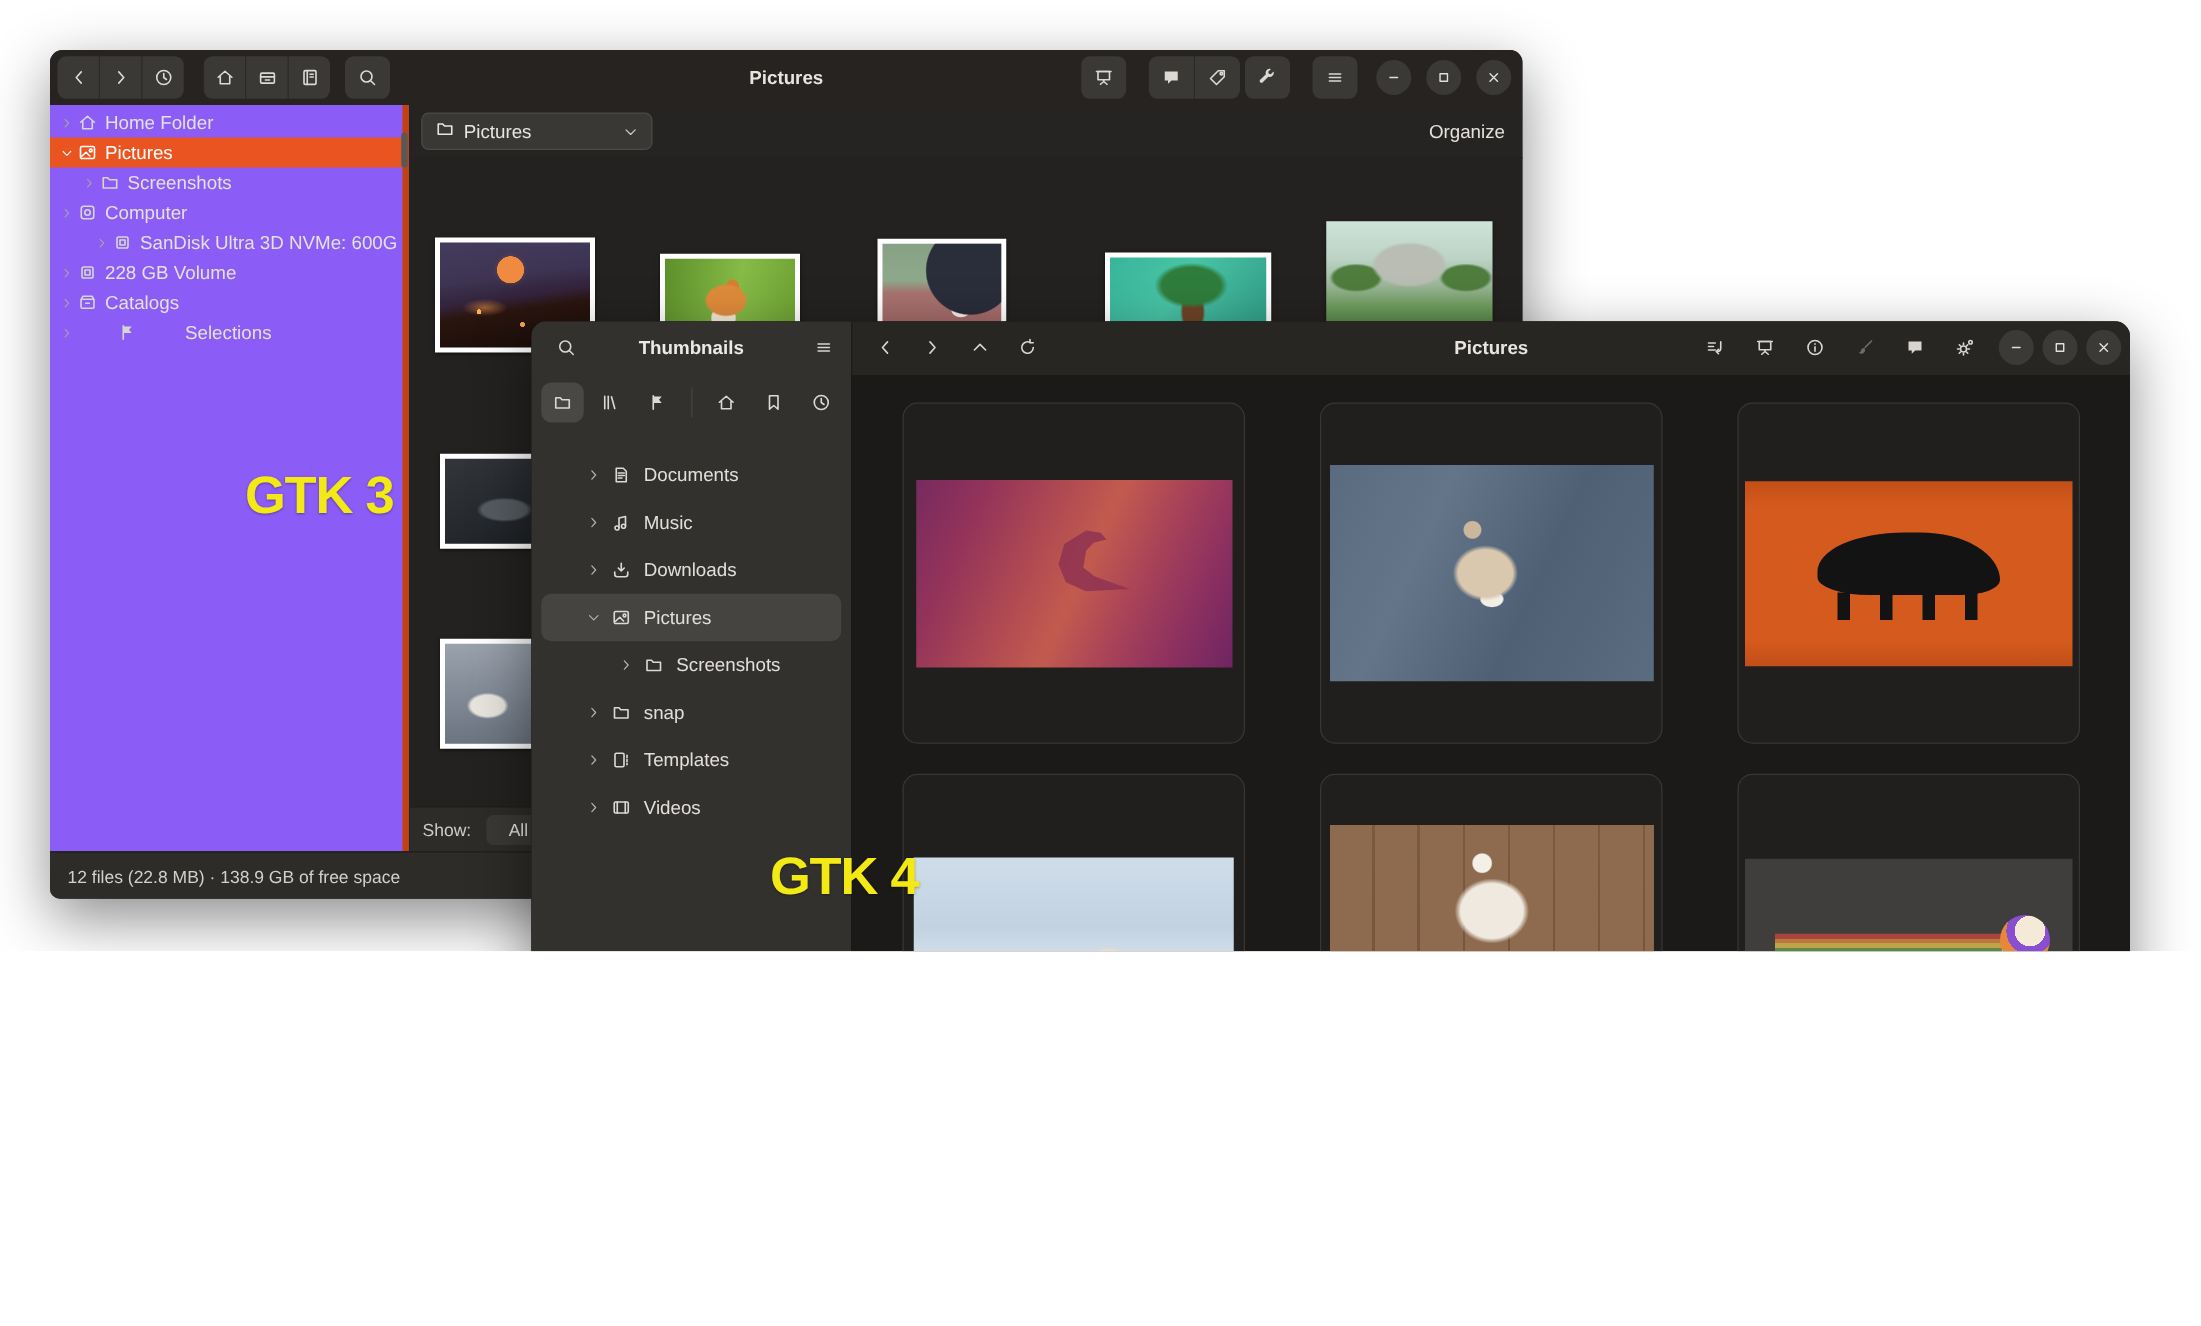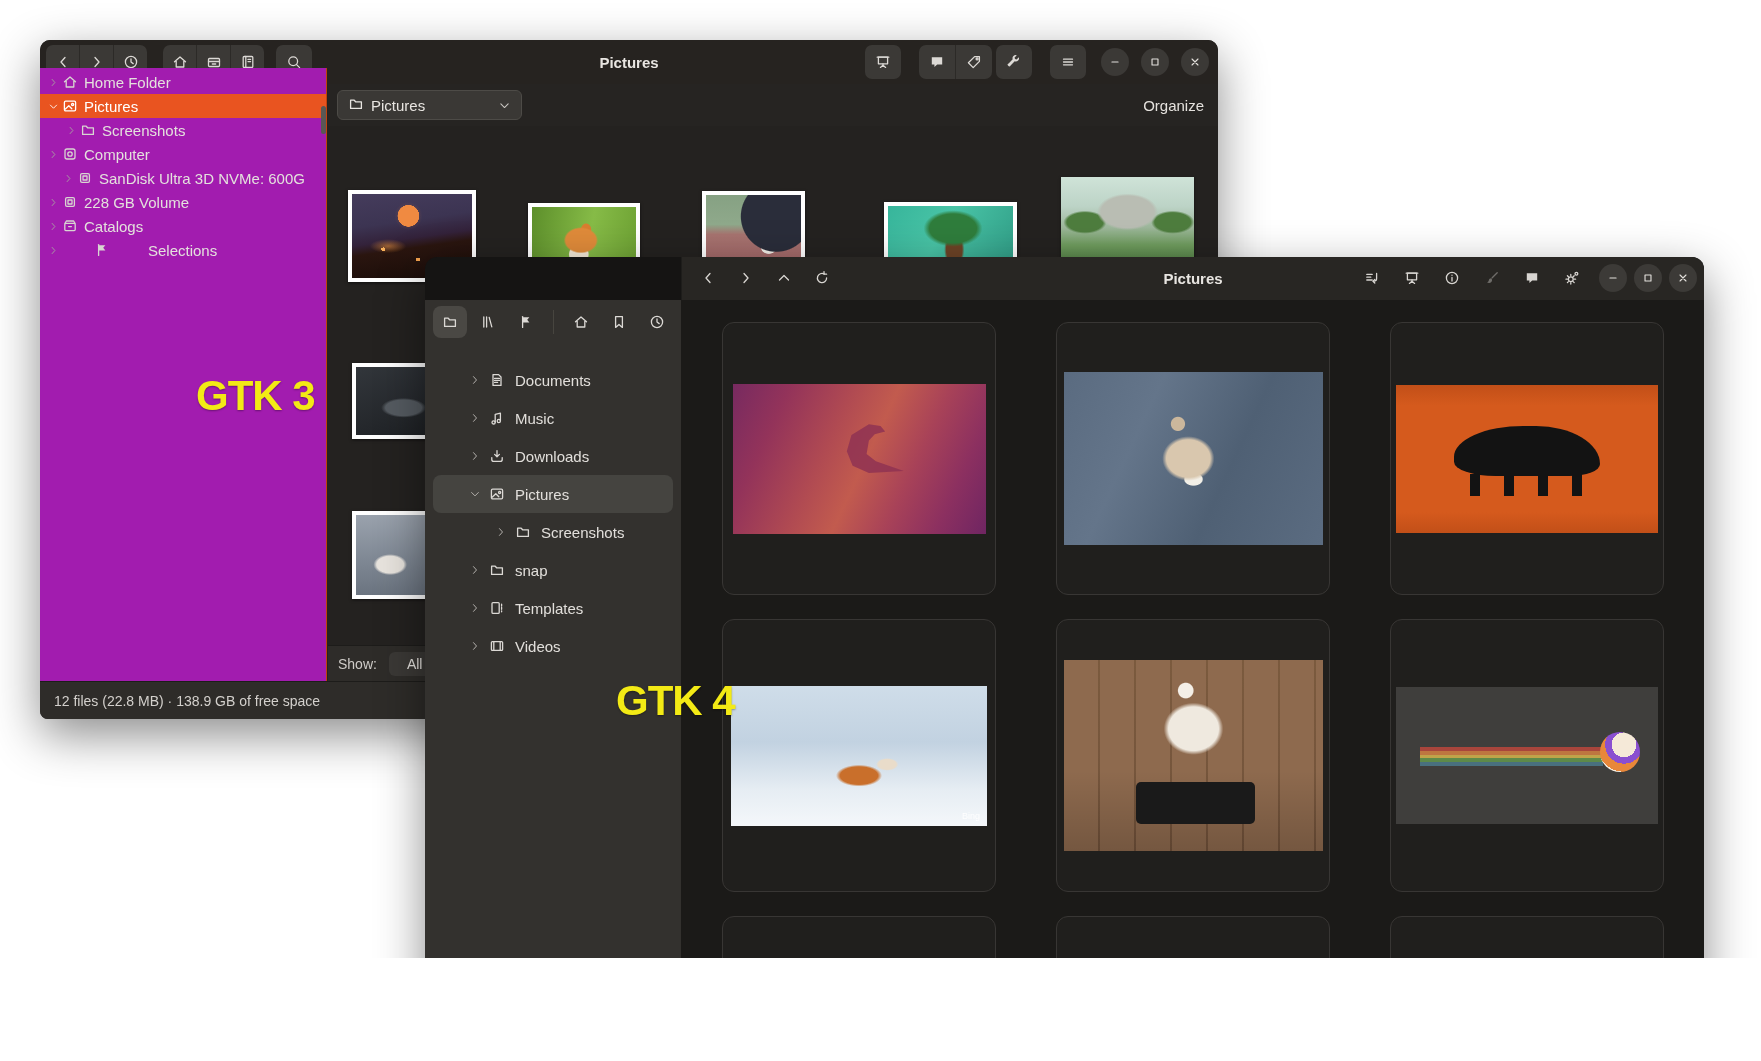--- a/index.html
+++ b/index.html
@@ -1,36 +1,36 @@
 <!DOCTYPE html>
 <html style="--accent: #E95420; --annot: #F3EA15;"><head>
 <meta charset="utf-8">
 <style>
   html,body{margin:0;padding:0;background:#fff;}
-  .canvas{position:relative;width:1761px;height:958px;background:#ffffff;overflow:hidden;
+  .canvas{position:relative;width:1761px;height:761px;background:#ffffff;overflow:hidden;
     font-family:"Liberation Sans",sans-serif;-webkit-font-smoothing:antialiased;}
   .win{position:absolute;box-shadow:0 16px 48px rgba(0,0,0,.45);}
   
   .g3{left:40px;top:40px;width:1178px;height:679px;background:#242220;border-radius:10px 10px 8px 8px;overflow:hidden;z-index:1;}
   .g3-titlebar{position:absolute;left:0;top:0;right:0;height:44px;background:#262320;}
   .g3-title{position:absolute;left:0;right:0;top:0;height:44px;display:flex;align-items:center;justify-content:center;
     color:#e8e5e1;font-weight:bold;font-size:15px;pointer-events:none;}
   .grp-box{position:absolute;top:5px;display:flex;background:#3b3936;border-radius:7px;overflow:hidden;}
   .tbtn2{width:33px;height:34px;display:flex;align-items:center;justify-content:center;color:#dcd9d5;border-right:1px solid #2c2a27;}
   .tbtn2:last-child{border-right:none;}
   .tbtn{position:relative;width:36px;height:34px;background:#3b3936;border-radius:7px;display:flex;align-items:center;justify-content:center;color:#dcd9d5;}
   .g3-nav{left:6px;} .g3-places{left:123px;}
   .g3-search{position:absolute;left:236px;top:5px;}
   .g3-actions{position:absolute;left:825px;top:5px;display:flex;align-items:center;}
   .mr18{margin-right:18px;} .mr4{margin-right:4px;}
   .att-l{border-radius:7px 0 0 7px;border-right:1px solid #2c2a27;}
   .att-r{border-radius:0 7px 7px 0;}
   .g3-wctls{position:absolute;left:1061px;top:8px;display:flex;gap:12px;}
   .wctl{width:28px;height:28px;border-radius:50%;background:#3b3936;display:flex;align-items:center;justify-content:center;color:#e2dfdb;}
-  .g3-side{position:absolute;left:0;top:28px;width:287px;bottom:37px;background:#a21caf;border-right:1px solid #c2410c;padding-top:2px;box-sizing:border-box;}
+  .g3-side{position:absolute;left:0;top:44px;width:287px;bottom:37px;background:#8b5cf6;border-right:5px solid #c2410c;padding-top:2px;box-sizing:border-box;}
   .g3-row{height:24px;display:flex;align-items:center;color:#e4e1dd;font-size:15px;white-space:nowrap;}
   .g3-row .chev{width:18px;display:flex;justify-content:center;color:#a8a5a1;flex:none;}
   .g3-row .ic{display:flex;margin-right:6px;color:#d8d5d1;flex:none;}
   .g3-row.sel{background:var(--accent,#E95420);color:#fff;}
   .g3-row.sel .chev,.g3-row.sel .ic{color:#fff;}
   .g3-scrollthumb{position:absolute;left:281px;top:66px;width:5px;height:28px;border-radius:3px;background:#5a5854;}
   .g3-locbar{position:absolute;left:288px;top:44px;right:0;height:42px;background:#262422;border-bottom:1px solid #1d1c1a;display:flex;align-items:center;}
   .g3-drop{margin-left:9px;height:30px;width:185px;box-sizing:border-box;background:#3a3835;border:1px solid #4d4b47;border-radius:6px;
     display:flex;align-items:center;gap:7px;padding:0 10px;color:#e8e5e1;font-size:15px;}
   .g3-drop .dchev{margin-left:auto;color:#c9c6c2;display:flex;}
@@ -341,21 +341,21 @@
             </svg>
           </span>
           <span class="ic" style="display: flex;">
             <svg viewBox="0 0 16 16" width="16" height="16" fill="none" stroke="currentColor" stroke-width="1.3" stroke-linecap="round" stroke-linejoin="round">
               <rect x="3" y="3" width="10" height="10" rx="2"></rect>
               <circle cx="8" cy="8" r="2.2"></circle>
             </svg>
           </span>
           <span>Computer</span>
         </div>
-        <div class="g3-row" style="padding-left: 19px;">
+        <div class="g3-row" style="padding-left: 8px; margin-left: 24px;">
           <span class="chev">
             <svg viewBox="0 0 16 16" width="11" height="11" fill="none" stroke="currentColor" stroke-width="1.3" stroke-linecap="round" stroke-linejoin="round">
               <path d="M6 3.5 10 8l-4 4.5"></path>
             </svg>
           </span>
           <span class="ic" style="display: flex;">
             <svg viewBox="0 0 16 16" width="16" height="16" fill="none" stroke="currentColor" stroke-width="1.3" stroke-linecap="round" stroke-linejoin="round">
               <rect x="3.6" y="3.6" width="8.8" height="8.8" rx="1.4"></rect>
               <rect x="6" y="6" width="4" height="4"></rect>
             </svg>
@@ -450,20 +450,34 @@
       </div>
       <div class="thumb" style="left: 312px; top: 323px; width: 85px; height: 68px;">
         <div class="art art-laptop"></div>
       </div>
       <div class="thumb" style="left: 312px; top: 471px; width: 76px; height: 80px;">
         <div class="art art-cat-blanket"></div>
       </div>
     </section>
 
   <section class="win g4">
+    <div class="g4-sidehead">
+      <div class="g4-sh-title">Thumbnails</div>
+      <div class="hbtn g4-sh-search" id="g4-sh-search">
+          <svg viewBox="0 0 16 16" width="16" height="16" fill="none" stroke="currentColor" stroke-width="1.3" stroke-linecap="round" stroke-linejoin="round">
+            <circle cx="7.2" cy="7.2" r="4.4"></circle>
+            <path d="m10.6 10.6 3 3"></path>
+          </svg>
+        </div>
+      <div class="hbtn g4-sh-menu" id="g4-sh-menu">
+          <svg viewBox="0 0 16 16" width="16" height="16" fill="none" stroke="currentColor" stroke-width="1.3" stroke-linecap="round" stroke-linejoin="round">
+            <path d="M3.5 5.2h9M3.5 8h9M3.5 10.8h9"></path>
+          </svg>
+        </div>
+    </div>
     <div class="g4-head">
       <div class="g4-title">Pictures</div>
       <div class="g4-nav">
           <div class="hbtn">
             <span class="ic" style="display: flex;">
               <svg viewBox="0 0 16 16" width="16" height="16" fill="none" stroke="currentColor" stroke-width="1.3" stroke-linecap="round" stroke-linejoin="round">
                 <path d="M10 3.5 6 8l4 4.5"></path>
               </svg>
             </span>
           </div>

